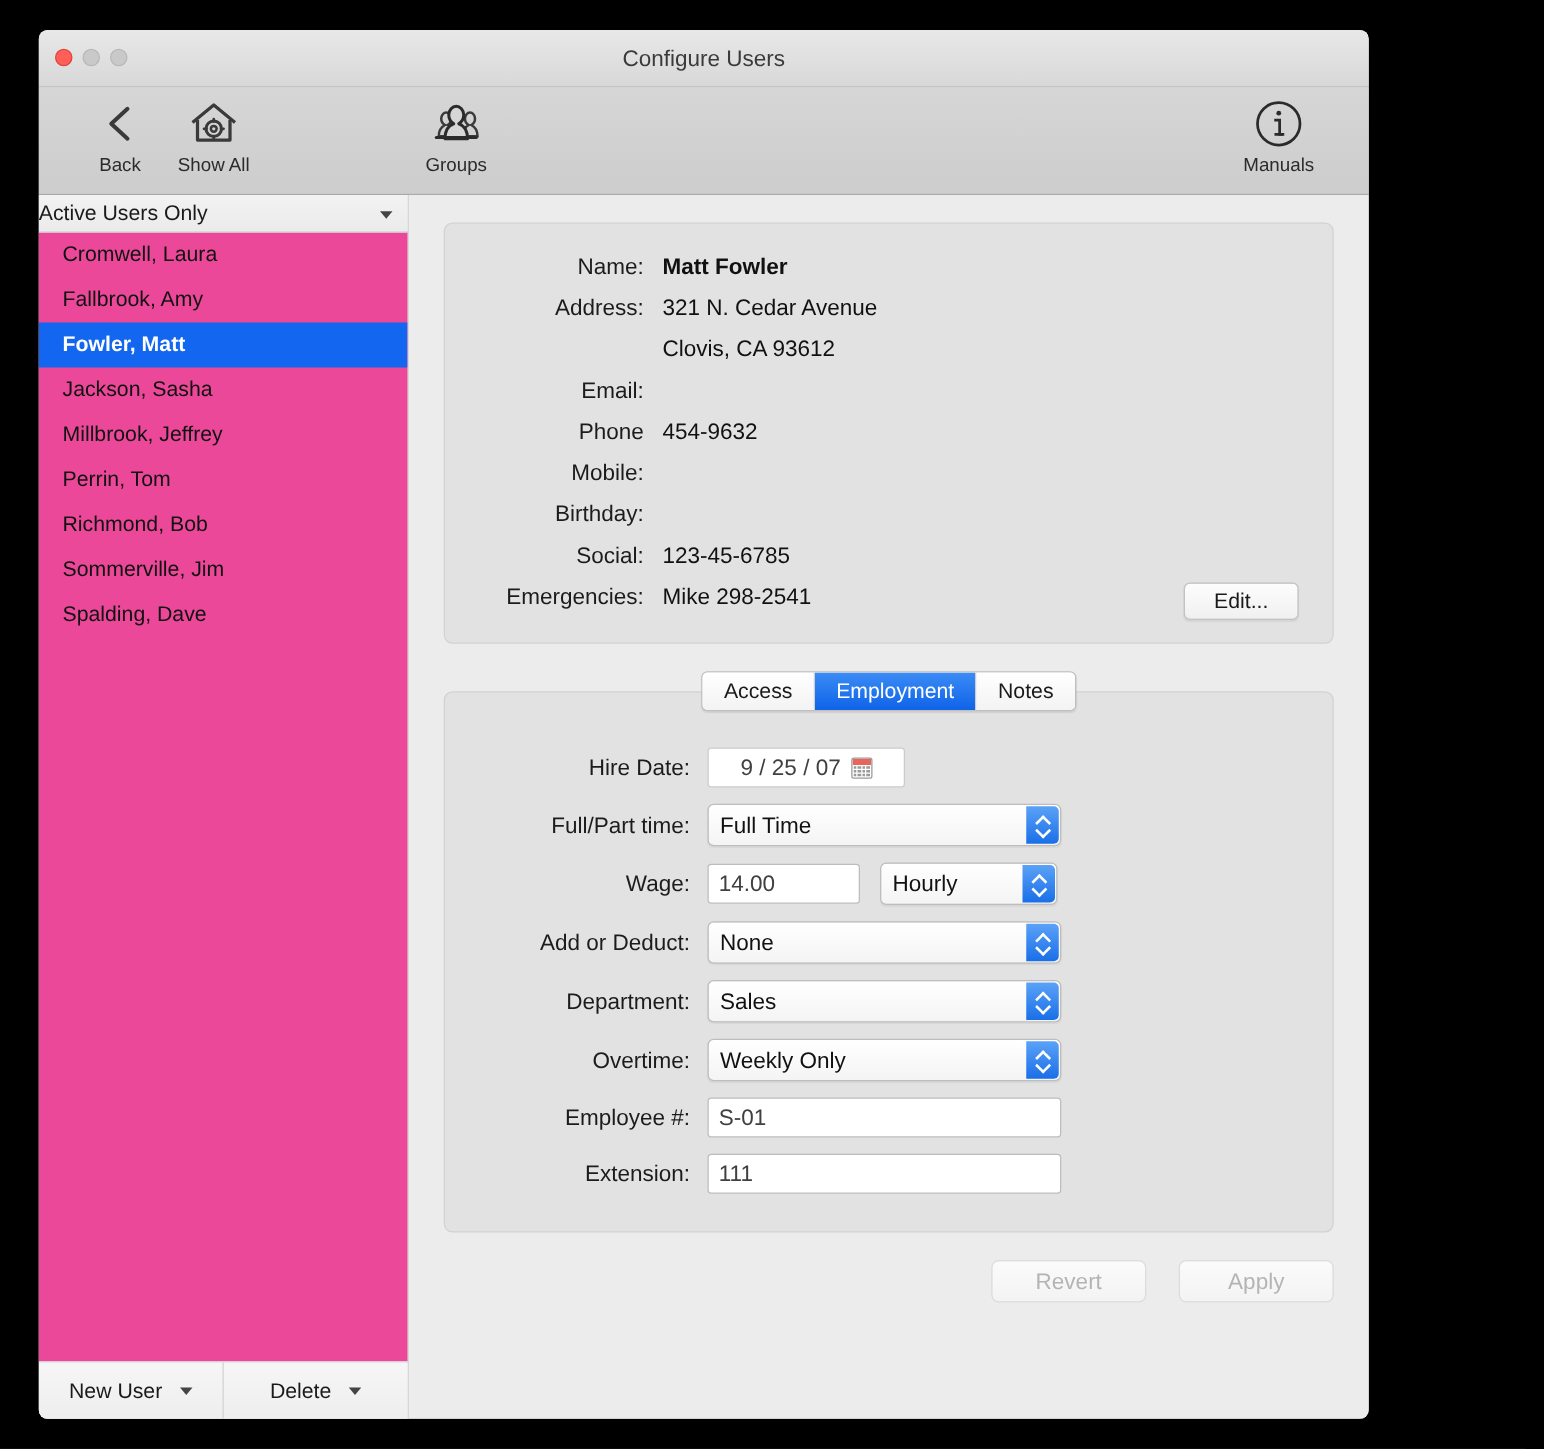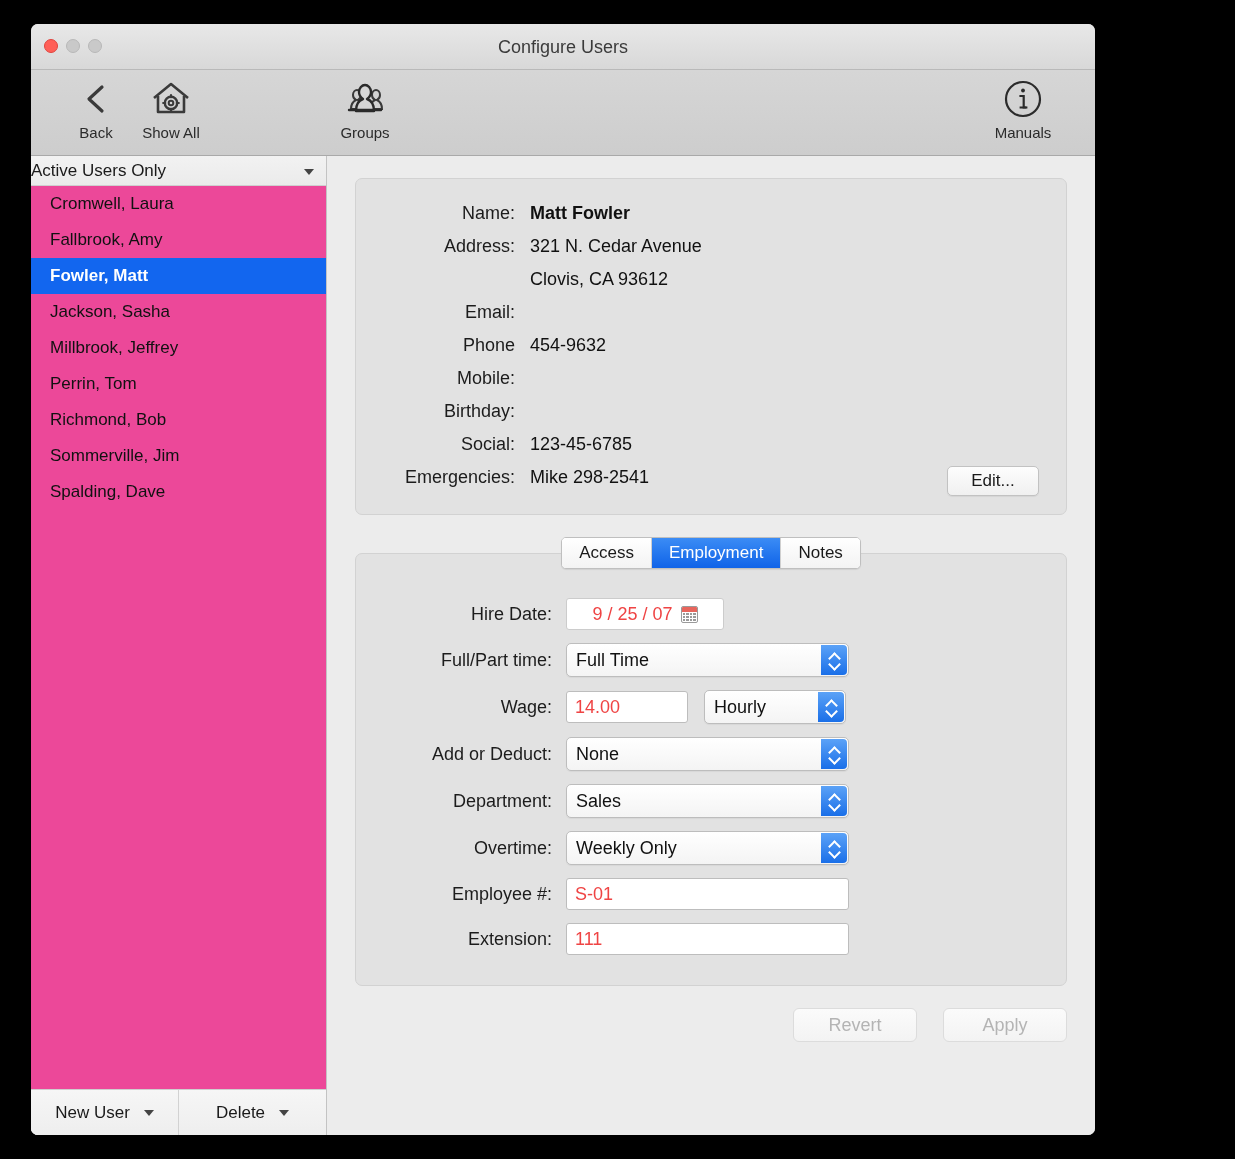--- a/index.html
+++ b/index.html
@@ -220,21 +220,21 @@
     text-align: right; padding-right: 14px;
     font-size: 18px; color: #1c1c1c;
   }
   .textfield {
     height: 32px;
     background: #ffffff;
     border: 1px solid #bdbdbd;
     border-radius: 3px;
     display: flex; align-items: center;
     padding: 0 8px;
-    font-size: 18px; color: #ef4444;
+    font-size: 18px; color: #404040;
     cursor: text;
   }
   .datefield {
     width: 158px;
     justify-content: center;
     gap: 8px;
     border-color: #cccccc;
     background: #fff;
   }
   .cal-icon {

